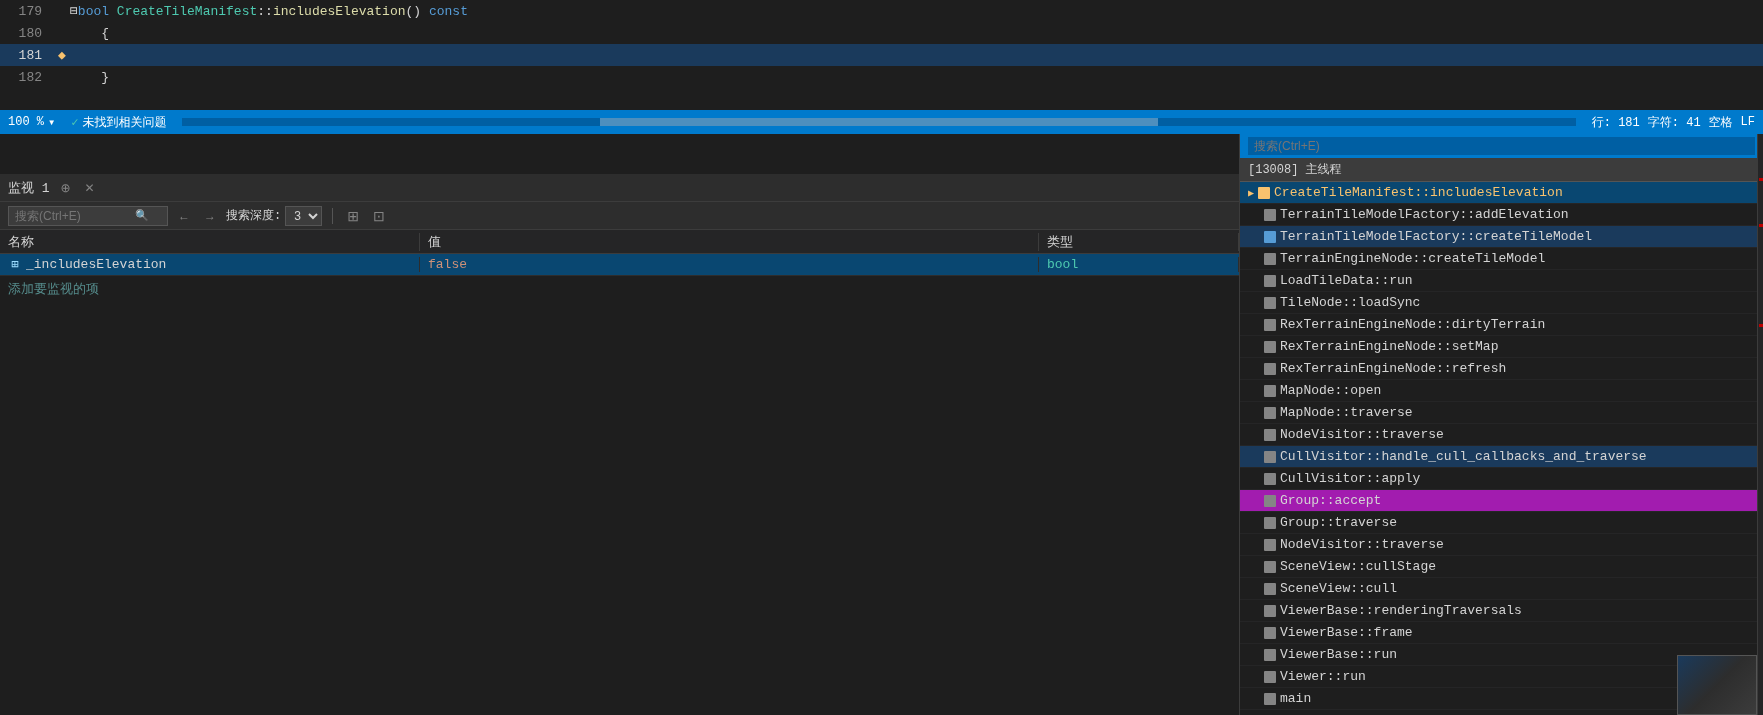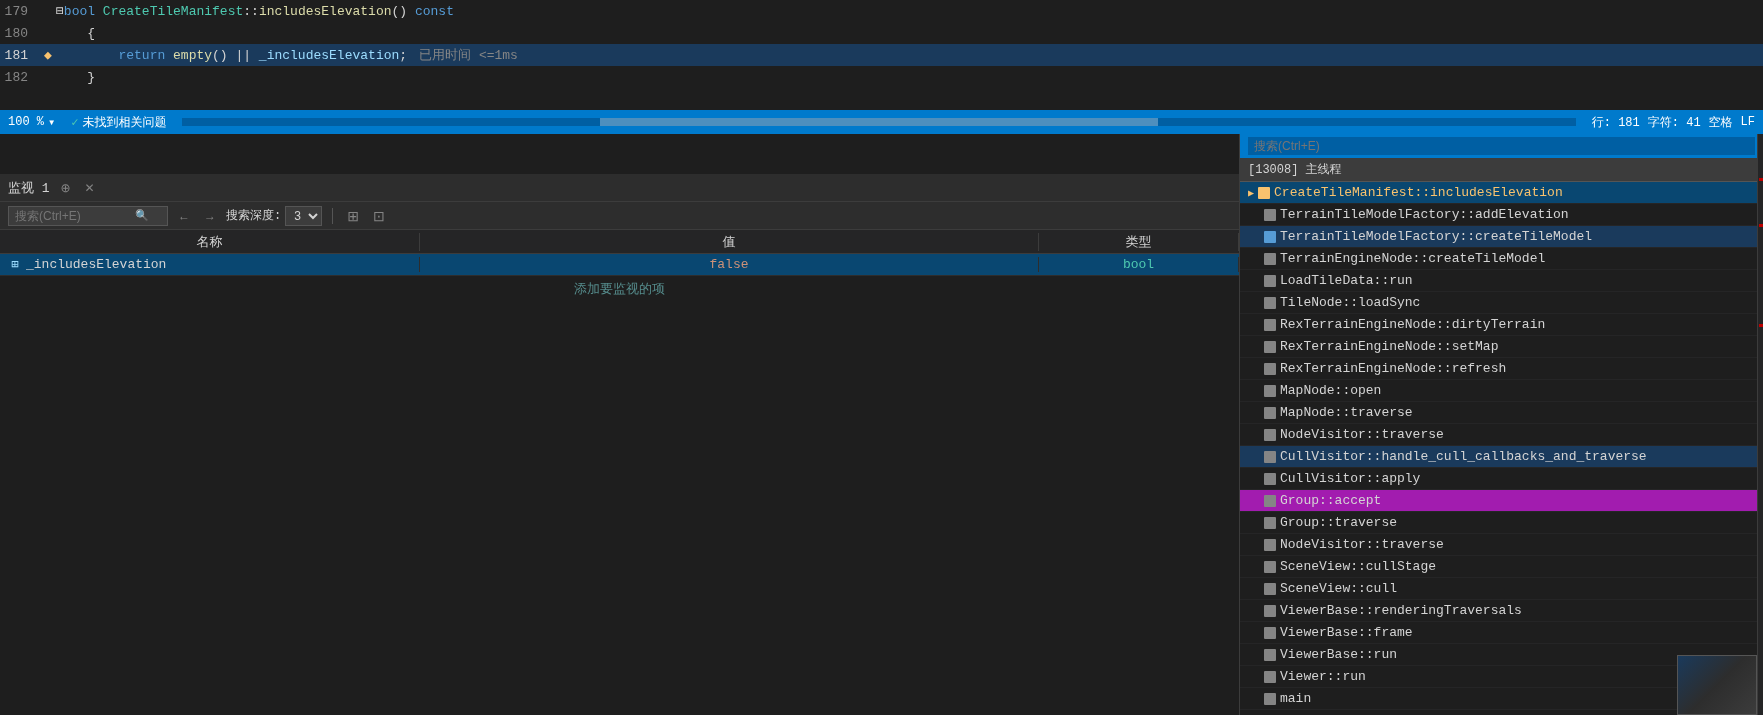--- a/index.html
+++ b/index.html
@@ -28,21 +28,21 @@
       flex: 1;
       display: flex;
       flex-direction: column;
       overflow: hidden;
     }
 
     .code-line {
       display: flex;
       align-items: center;
       height: 22px;
-      padding-left: 0;
+      padding-left: 14px;
     }
 
     .line-number {
       width: 40px;
       text-align: right;
       color: #858585;
       padding-right: 12px;
       user-select: none;
       flex-shrink: 0;
       font-size: 13px;
@@ -198,21 +198,20 @@
       color: #d4d4d4;
       font-size: 12px;
       height: 20px;
       padding: 0 4px;
     }
 
     
     .watch-table {
       flex: 1;
       overflow-y: auto;
-      text-align: center;
     }
 
     .table-header {
       display: flex;
       height: 24px;
       align-items: center;
       background: #252526;
       border-bottom: 1px solid #3c3c3c;
       position: sticky;
       top: 0;
@@ -383,23 +382,20 @@
       <span class="line-number">180</span>
       <span class="line-indicator"></span>
       <span class="line-content">
         <span class="op">&nbsp;&nbsp;&nbsp;&nbsp;{</span>
       </span>
     </div>
 
     <div class="code-line" style="background:#1a3a5c;">
       <span class="line-number" style="color:#d4d4d4;">181</span>
       <span class="line-indicator" style="color:#f8c26e;">◆</span>
-      <span class="line-content">
-        <span class="op">&nbsp;&nbsp;&nbsp;&nbsp;&nbsp;&nbsp;&nbsp;&nbsp;</span><span class="kw">return </span><span class="fn">empty</span><span class="op">() || </span><span class="var">_includesElevation</span><span class="op">;</span><span style="color:#858585;margin-left:12px;">已用时间 &lt;=1ms</span>
-      </span>
     </div>
 
     <div class="code-line">
       <span class="line-number">182</span>
       <span class="line-indicator"></span>
       <span class="line-content">
         <span class="op">&nbsp;&nbsp;&nbsp;&nbsp;}</span>
       </span>
     </div>
 

